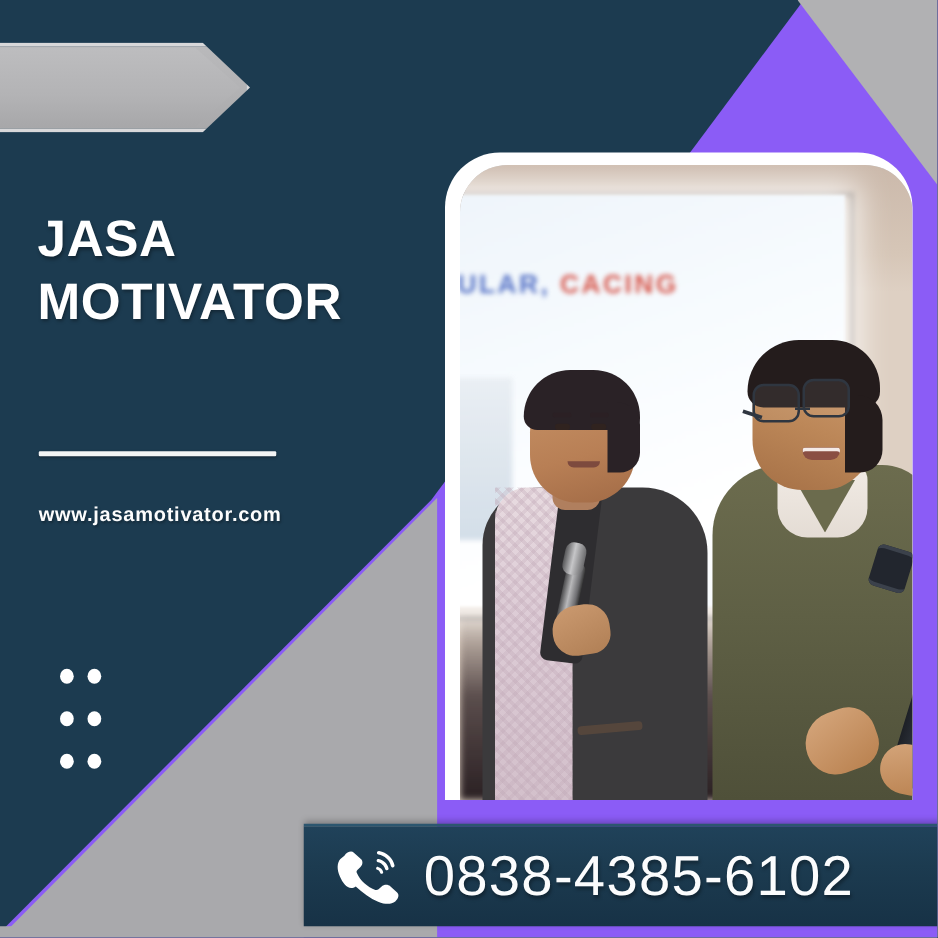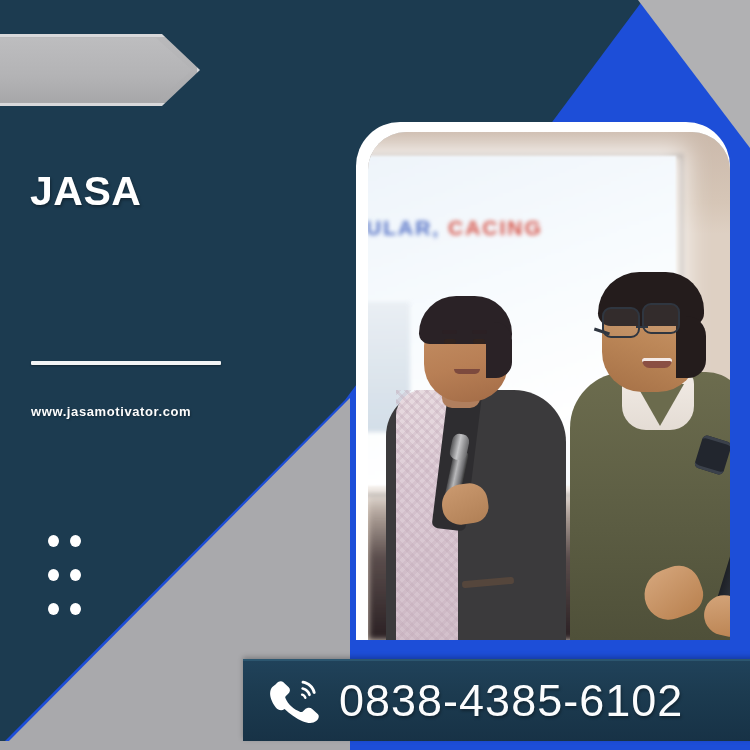--- a/index.html
+++ b/index.html
@@ -5,21 +5,21 @@
   html,body{margin:0;padding:0;}
   body{
     width:750px;height:750px;
     background:#a9a9ac;
     font-family:"Liberation Sans", sans-serif;
     overflow:hidden;
   }
   .poster{
     position:relative;
     width:750px;height:750px;
-    background:#1d4ed8;
+    background:#8b5cf6;
     overflow:hidden;
   }
 
   
   .navy-bg{
     position:absolute;
     left:0;top:0;width:750px;height:750px;
     background:#1c3b50;
     -webkit-clip-path:polygon(0 0, 643px 0, 345px 400px, 0 746px);
     clip-path:polygon(0 0, 643px 0, 345px 400px, 0 746px);
@@ -66,21 +66,21 @@
     width:190px;height:4px;
     background:#f2f4f5;
     border-radius:1px;
     box-shadow:0 1px 2px rgba(0,0,0,0.35);
   }
 
   .site{
     position:absolute;
     left:31px;top:404px;
     color:#fdfdfd;
-    font-size:13px;
+    font-size:16px;
     font-weight:bold;
     letter-spacing:0.6px;
     text-shadow:1px 1px 2px rgba(0,0,0,0.3);
   }
 
   
   .dots{
     position:absolute;
     left:48px;top:535px;
     display:grid;
@@ -417,20 +417,21 @@
         <div class="m2-hand2"></div>
       </div>
     </div>
   </div>
 
   <div class="tri-tr"></div>
   <div class="tri-bl"></div>
 
   <div class="headline">
     <span class="l1">JASA</span>
+    <span class="l2">MOTIVATOR</span>
   </div>
 
   <div class="rule"></div>
 
   <div class="site">www.jasamotivator.com</div>
 
   <div class="dots">
     <i></i>
     <i></i>
     <i></i>

